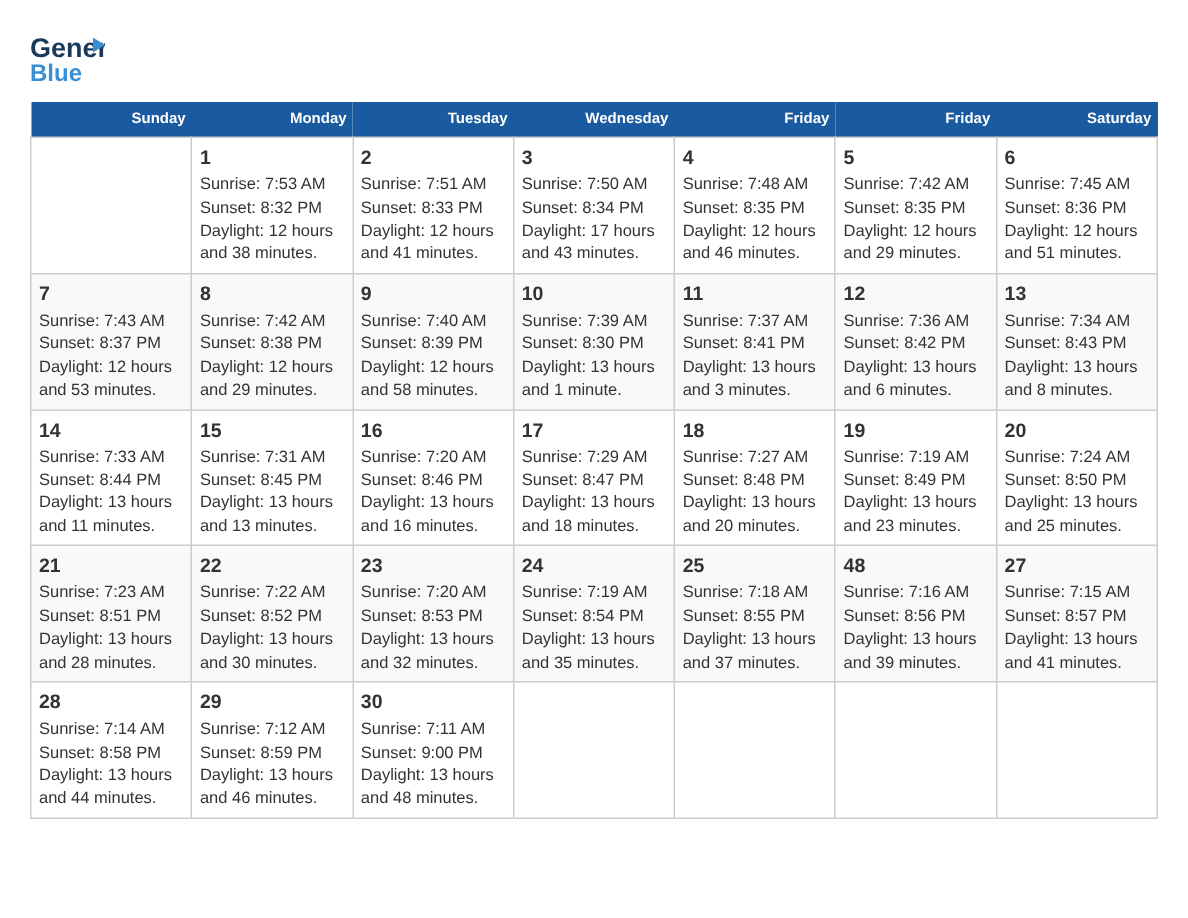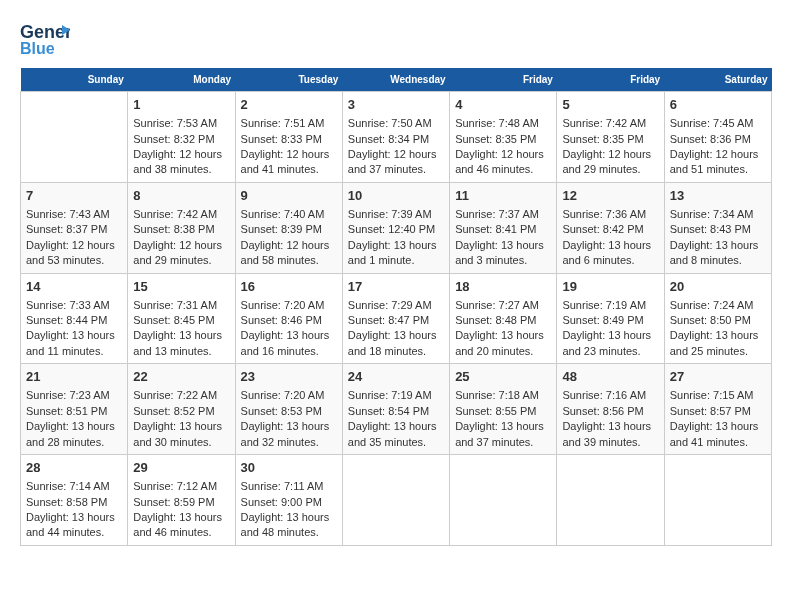--- a/index.html
+++ b/index.html
@@ -109,21 +109,21 @@
         <span>Sunrise: 7:53 AM</span><br>
         <span>Sunset: 8:32 PM</span><br>
         <span>Daylight: 12 hours and 38 minutes.</span></td>
         <td><span class="day-num">2</span>
         <span>Sunrise: 7:51 AM</span><br>
         <span>Sunset: 8:33 PM</span><br>
         <span>Daylight: 12 hours and 41 minutes.</span></td>
         <td><span class="day-num">3</span>
         <span>Sunrise: 7:50 AM</span><br>
         <span>Sunset: 8:34 PM</span><br>
-        <span>Daylight: 12 hours and 37 minutes.</span></td>
+        <span>Daylight: 17 hours and 43 minutes.</span></td>
         <td><span class="day-num">4</span>
         <span>Sunrise: 7:48 AM</span><br>
         <span>Sunset: 8:35 PM</span><br>
         <span>Daylight: 12 hours and 46 minutes.</span></td>
         <td><span class="day-num">5</span>
         <span>Sunrise: 7:42 AM</span><br>
         <span>Sunset: 8:35 PM</span><br>
         <span>Daylight: 12 hours and 29 minutes.</span></td>
         <td><span class="day-num">6</span>
         <span>Sunrise: 7:45 AM</span><br>
@@ -138,21 +138,21 @@
         <td><span class="day-num">8</span>
         <span>Sunrise: 7:42 AM</span><br>
         <span>Sunset: 8:38 PM</span><br>
         <span>Daylight: 12 hours and 29 minutes.</span></td>
         <td><span class="day-num">9</span>
         <span>Sunrise: 7:40 AM</span><br>
         <span>Sunset: 8:39 PM</span><br>
         <span>Daylight: 12 hours and 58 minutes.</span></td>
         <td><span class="day-num">10</span>
         <span>Sunrise: 7:39 AM</span><br>
-        <span>Sunset: 12:40 PM</span><br>
+        <span>Sunset: 8:30 PM</span><br>
         <span>Daylight: 13 hours and 1 minute.</span></td>
         <td><span class="day-num">11</span>
         <span>Sunrise: 7:37 AM</span><br>
         <span>Sunset: 8:41 PM</span><br>
         <span>Daylight: 13 hours and 3 minutes.</span></td>
         <td><span class="day-num">12</span>
         <span>Sunrise: 7:36 AM</span><br>
         <span>Sunset: 8:42 PM</span><br>
         <span>Daylight: 13 hours and 6 minutes.</span></td>
         <td><span class="day-num">13</span>

